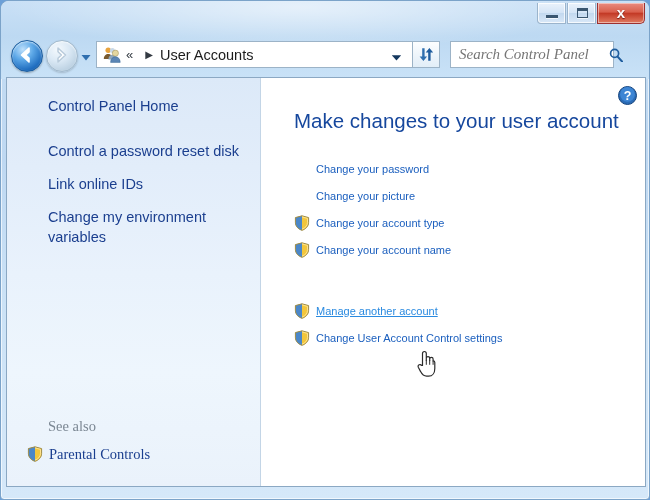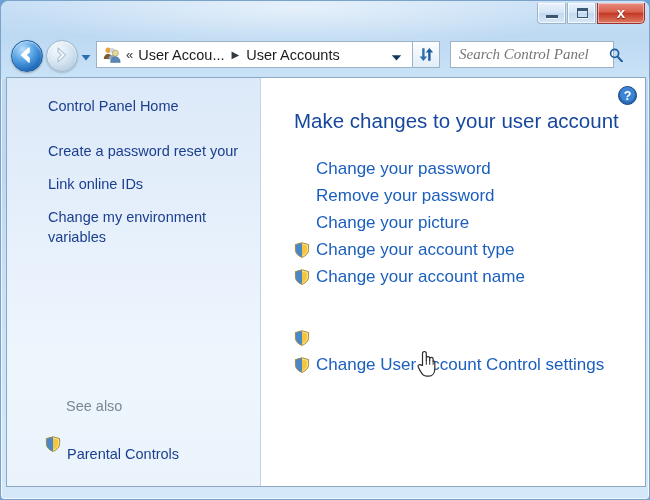--- a/index.html
+++ b/index.html
@@ -277,23 +277,24 @@
     text-decoration: none;
     margin: 0 18px 0 41px;
     cursor: pointer;
   }
 
   #side-home { margin-bottom: 25px; }
   .side-gap { margin-bottom: 13px; }
 
   #see-also-wrap {
     position: absolute;
-    left: 18px;
+    left: 0;
     bottom: 22px;
     width: 254px;
+    font-family: Liberation Serif, serif;
   }
   #see-also-label {
     color: #7b8793;
     font-size: 14.5px;
     margin: 0 0 9px 41px;
   }
   #parental-row {
     display: flex;
     align-items: center;
     margin-left: 20px;
@@ -332,21 +333,21 @@
   .task-row {
     display: flex;
     align-items: center;
     height: 27px;
     padding-left: 32px;
   }
   .task-row .shield { margin-right: 6px; flex: none; }
   .task-row .shield-spacer { width: 22px; flex: none; }
   .task-link {
     color: #1b5fbe;
-    font-size: 17px;
+    font-size: 11px;
     text-decoration: none;
     cursor: pointer;
     white-space: nowrap;
   }
   .task-link.hovered {
     color: #2a8ae0;
     text-decoration: underline;
   }
   .task-gap { height: 34px; }
 
@@ -411,21 +412,20 @@
           <path d="M0.8 13 C0.8 9.6 3 8 5.2 8 C7.4 8 9.6 9.6 9.6 13 Z" fill="#7a5a2e"></path>
           <circle cx="9.4" cy="4.6" r="2.5" fill="#c9d9e8"></circle>
           <path d="M5.4 13.4 C5.4 10.2 7.3 8.7 9.4 8.7 C11.5 8.7 13.4 10.2 13.4 13.4 Z" fill="#8ea7bd"></path>
           <circle cx="12.4" cy="7.2" r="3.1" fill="#e4d7a0" stroke="#9a8a55" stroke-width="0.5"></circle>
           <path d="M7.6 16.4 C7.6 12.6 9.9 10.8 12.4 10.8 C14.9 10.8 17.2 12.6 17.2 16.4 Z" fill="#5b86b5" stroke="#3d6a99" stroke-width="0.5"></path>
         </svg>
       </span>
 
       <span class="crumb-sep-double">«</span>
 
-      <span class="crumb">User Accou...</span>
 
       <span class="crumb-arrow">▶</span>
 
       <span class="crumb">User Accounts</span>
 
       <span id="address-dropdown">
         <svg width="11" height="11" viewBox="0 0 11 11">
           <path d="M0.8 3.2 L10.2 3.2 L5.5 8.6 Z" fill="#14375e"></path>
         </svg>
       </span>
@@ -449,41 +449,41 @@
     </div>
   </div>
 
   <div id="client">
 
     <div id="sidebar">
 
       <a class="side-link" id="side-home" href="#">Control Panel Home</a>
 
 
-      <a class="side-link side-gap" href="#">Create a password reset your</a>
+      <a class="side-link side-gap" href="#">Control a password reset disk</a>
 
       <a class="side-link side-gap" href="#">Link online IDs</a>
 
 
       <a class="side-link side-gap" href="#">Change my environment variables</a>
 
       <div id="see-also-wrap">
         <div id="see-also-label">See also</div>
         <div id="parental-row">
           <span class="shield">
             <svg width="16" height="16" viewBox="0 0 16 16">
               <path d="M8 0.8 L14.6 2.6 L14.6 7.4 C14.6 11.4 11.6 14.2 8 15.3
                        C4.4 14.2 1.4 11.4 1.4 7.4 L1.4 2.6 Z" fill="#f2c63c"></path>
               <path d="M8 0.8 L1.4 2.6 L1.4 7.4 C1.4 11.4 4.4 14.2 8 15.3 Z" fill="#4b87c8"></path>
               <path d="M8 0.8 L14.6 2.6 L14.6 7.4 C14.6 11.4 11.6 14.2 8 15.3
                        C4.4 14.2 1.4 11.4 1.4 7.4 L1.4 2.6 Z" fill="none" stroke="#9e8c4a" stroke-width="1"></path>
               <path d="M8 1.9 L13.5 3.4 L13.5 7.4 C13.5 10.6 11.1 13.1 8 14.1" fill="none" stroke="#ffe79a" stroke-width="0.9"></path>
             </svg>
           </span>
-          <a class="side-link" style="margin-left:0;margin-top:21px;" href="#">Parental Controls</a>
+          <a class="side-link" style="margin-left:0;" href="#">Parental Controls</a>
         </div>
       </div>
     </div>
 
     <div id="content">
 
       <div id="help-button">
         <svg width="19" height="19" viewBox="0 0 19 19">
           <circle cx="9.5" cy="9.5" r="9" fill="#2a6bb5" stroke="#17457e" stroke-width="1"></circle>
           <circle cx="9.5" cy="8.3" r="7.4" fill="#3d85d4"></circle>
@@ -493,24 +493,20 @@
 
       <h1 id="page-title">Make changes to your user account</h1>
 
       <ul id="task-list">
 
         <li class="task-row">
           <span class="shield-spacer"></span>
           <a class="task-link" href="#">Change your password</a>
         </li>
 
-        <li class="task-row">
-          <span class="shield-spacer"></span>
-          <a class="task-link" href="#">Remove your password</a>
-        </li>
 
         <li class="task-row">
           <span class="shield-spacer"></span>
           <a class="task-link" href="#">Change your picture</a>
         </li>
 
         <li class="task-row">
           <span class="shield">
             <svg width="16" height="16" viewBox="0 0 16 16">
               <path d="M8 0.8 L14.6 2.6 L14.6 7.4 C14.6 11.4 11.6 14.2 8 15.3
@@ -544,20 +540,21 @@
           <span class="shield">
             <svg width="16" height="16" viewBox="0 0 16 16">
               <path d="M8 0.8 L14.6 2.6 L14.6 7.4 C14.6 11.4 11.6 14.2 8 15.3
                        C4.4 14.2 1.4 11.4 1.4 7.4 L1.4 2.6 Z" fill="#f2c63c"></path>
               <path d="M8 0.8 L1.4 2.6 L1.4 7.4 C1.4 11.4 4.4 14.2 8 15.3 Z" fill="#4b87c8"></path>
               <path d="M8 0.8 L14.6 2.6 L14.6 7.4 C14.6 11.4 11.6 14.2 8 15.3
                        C4.4 14.2 1.4 11.4 1.4 7.4 L1.4 2.6 Z" fill="none" stroke="#9e8c4a" stroke-width="1"></path>
               <path d="M8 1.9 L13.5 3.4 L13.5 7.4 C13.5 10.6 11.1 13.1 8 14.1" fill="none" stroke="#ffe79a" stroke-width="0.9"></path>
             </svg>
           </span>
+          <a class="task-link hovered" href="#">Manage another account</a>
         </li>
 
         <li class="task-row">
           <span class="shield">
             <svg width="16" height="16" viewBox="0 0 16 16">
               <path d="M8 0.8 L14.6 2.6 L14.6 7.4 C14.6 11.4 11.6 14.2 8 15.3
                        C4.4 14.2 1.4 11.4 1.4 7.4 L1.4 2.6 Z" fill="#f2c63c"></path>
               <path d="M8 0.8 L1.4 2.6 L1.4 7.4 C1.4 11.4 4.4 14.2 8 15.3 Z" fill="#4b87c8"></path>
               <path d="M8 0.8 L14.6 2.6 L14.6 7.4 C14.6 11.4 11.6 14.2 8 15.3
                        C4.4 14.2 1.4 11.4 1.4 7.4 L1.4 2.6 Z" fill="none" stroke="#9e8c4a" stroke-width="1"></path>

